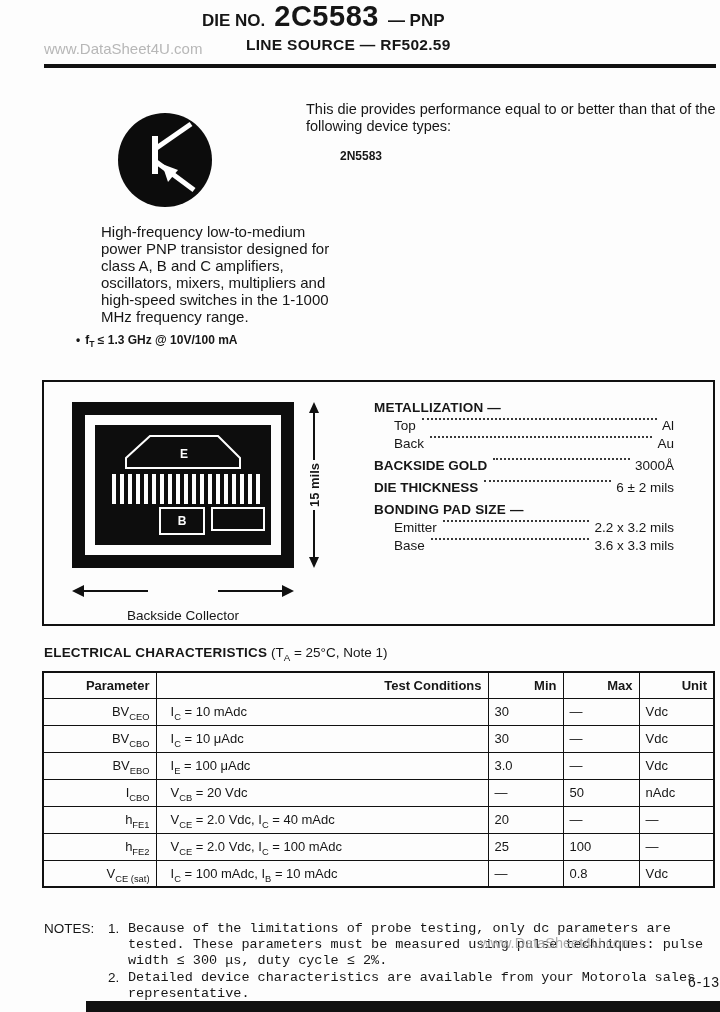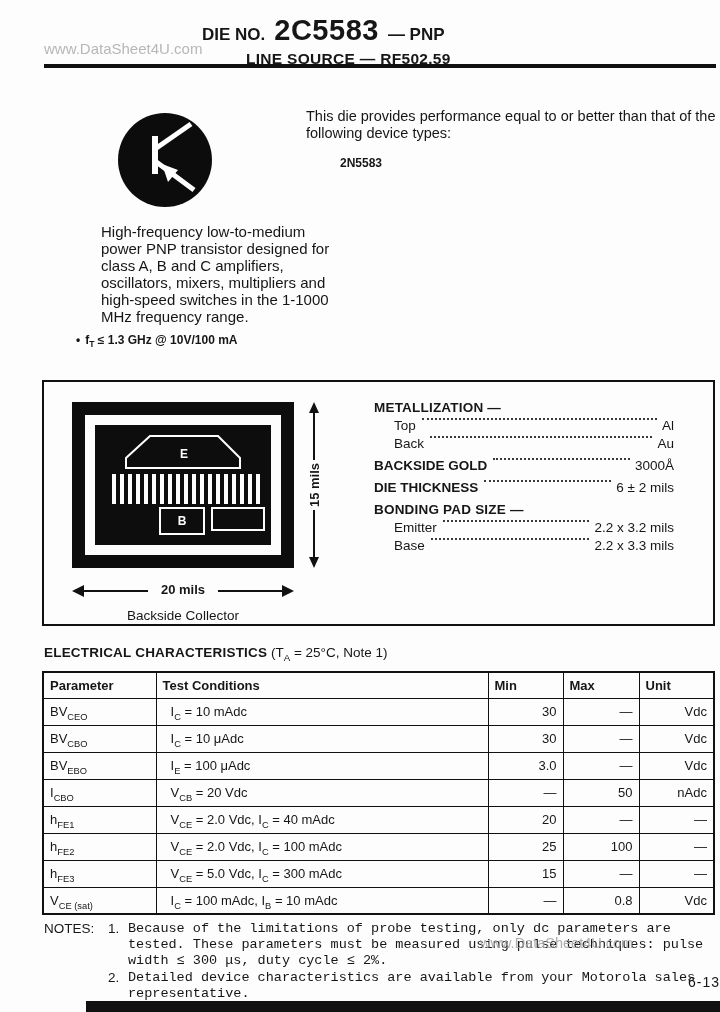--- a/index.html
+++ b/index.html
@@ -16,31 +16,31 @@
     background: #fdfdfd;
     margin: 0 auto;
     overflow: hidden;
   }
   sub { font-size: 72%; line-height: 0; }
 
   .wm { position: absolute; color: #b7b7b7; font-size: 15px; white-space: nowrap; }
   .wm-top { left: 44px; top: 40px; }
   .wm-bottom { left: 480px; top: 935px; color: #a6a6a6; font-size: 14.5px; opacity: .9; }
 
-  .hdr { position: absolute; left: 202px; top: 14px; }
+  .hdr { position: absolute; left: 202px; top: 0; }
   .hdr-line1 { display: flex; align-items: baseline; gap: 9px; font-weight: bold; }
   .h-label { font-size: 17px; }
   .h-number { font-size: 29px; letter-spacing: .5px; }
   .h-suffix { font-size: 17px; }
   .hdr-line2 { font-weight: bold; font-size: 15.5px; margin-top: 3px; letter-spacing: .3px; margin-left: 44px; }
   .hdr-rule { position: absolute; left: 44px; top: 64px; width: 672px; height: 4px; background: #111; }
 
   .logo { position: absolute; left: 117px; top: 112px; width: 96px; height: 96px; }
 
-  .intro { position: absolute; left: 306px; top: 108px; width: 414px; font-size: 14.5px; line-height: 17px; }
+  .intro { position: absolute; left: 306px; top: 101px; width: 414px; font-size: 14.5px; line-height: 17px; }
   .device { font-weight: bold; font-size: 12px; margin-top: 13px; margin-left: 34px; }
 
   .desc { position: absolute; left: 101px; top: 223px; width: 248px; font-size: 15px; line-height: 17px; }
   .bullet { position: absolute; left: 76px; top: 333px; font-size: 12px; font-weight: bold; }
   .bullet .dot { margin-right: 5px; }
 
   .die-box { position: absolute; left: 42px; top: 380px; width: 673px; height: 246px; border: 2px solid #111; }
   .die-fig { position: absolute; left: 28px; top: 20px; width: 260px; height: 226px; }
   .die-svg { position: absolute; left: 0; top: 0; }
   .vdim { position: absolute; left: 230px; top: 0; width: 24px; height: 166px; }
@@ -68,24 +68,24 @@
 
   .elec-title { position: absolute; left: 44px; top: 645px; font-size: 13.5px; }
   .elec-title .t { font-weight: bold; letter-spacing: .2px; }
 
   .dtable {
     position: absolute; left: 42px; top: 671px; width: 673px;
     border-collapse: collapse; table-layout: fixed; font-size: 13px;
     border: 2px solid #111;
   }
   .dtable th, .dtable td { border: 1px solid #111; padding: 0 6px; height: 27px; vertical-align: middle; }
-  .dtable th { height: 26px; font-weight: bold; text-align: left; }
-  .c-param { text-align: left; }
+  .dtable th { height: 26px; font-weight: bold; text-align: right; }
+  .c-param { text-align: right; }
   .c-cond { text-align: left; padding-left: 14px !important; }
-  .c-min, .c-max, .c-unit { text-align: right; }
+  .c-min, .c-max, .c-unit { text-align: left; }
 
   .notes { position: absolute; left: 44px; top: 921px; font-size: 13.5px; line-height: 16px; display: flex; }
   .notes-label { font-weight: normal; flex: 0 0 64px; }
   .note-item { display: flex; margin-bottom: 1px; }
   .note-num { flex: 0 0 20px; }
   .note-text { width: 578px; font-family: Liberation Mono, monospace; }
 
   .page-num { position: absolute; left: 0; right: 0; top: 974px; text-align: right; font-size: 14px; letter-spacing: 1px; }
   .bottom-bar { position: absolute; left: 86px; right: 0; bottom: 0; height: 11px; background: #111; }
 </style>
@@ -156,21 +156,20 @@
         <div class="vdim-label">15 mils</div>
       </div>
 
       <div class="hdim">
         <svg width="222" height="22" viewBox="0 0 222 22">
           <polygon points="0,11 12,5 12,17" fill="#111"></polygon>
           <line x1="10" y1="11" x2="76" y2="11" stroke="#111" stroke-width="2"></line>
           <line x1="146" y1="11" x2="212" y2="11" stroke="#111" stroke-width="2"></line>
           <polygon points="222,11 210,5 210,17" fill="#111"></polygon>
         </svg>
-        <div class="hdim-label">20 mils</div>
       </div>
 
       <div class="fig-caption">Backside Collector</div>
     </div>
 
     <div class="specs">
       <div class="spec-title">METALLIZATION —</div>
       <div class="spec-line indent">
         <span class="spec-label">Top</span>
         <span class="leader"></span>
@@ -193,21 +192,21 @@
       </div>
       <div class="spec-title gap">BONDING PAD SIZE —</div>
       <div class="spec-line indent">
         <span class="spec-label">Emitter</span>
         <span class="leader"></span>
         <span class="spec-value">2.2 x 3.2 mils</span>
       </div>
       <div class="spec-line indent">
         <span class="spec-label">Base</span>
         <span class="leader"></span>
-        <span class="spec-value">2.2 x 3.3 mils</span>
+        <span class="spec-value">3.6 x 3.3 mils</span>
       </div>
     </div>
   </section>
 
   <div class="elec-title">
     <span class="t">ELECTRICAL CHARACTERISTICS</span><span> (T<sub>A</sub> = 25°C, Note 1)</span>
   </div>
 
   <table class="dtable">
     <colgroup>
@@ -263,27 +262,20 @@
         <td class="c-unit">—</td>
       </tr>
       <tr>
         <td class="c-param">h<sub>FE2</sub></td>
         <td class="c-cond">V<sub>CE</sub> = 2.0 Vdc, I<sub>C</sub> = 100 mAdc</td>
         <td class="c-min">25</td>
         <td class="c-max">100</td>
         <td class="c-unit">—</td>
       </tr>
       <tr>
-        <td class="c-param">h<sub>FE3</sub></td>
-        <td class="c-cond">V<sub>CE</sub> = 5.0 Vdc, I<sub>C</sub> = 300 mAdc</td>
-        <td class="c-min">15</td>
-        <td class="c-max">—</td>
-        <td class="c-unit">—</td>
-      </tr>
-      <tr>
         <td class="c-param">V<sub>CE (sat)</sub></td>
         <td class="c-cond">I<sub>C</sub> = 100 mAdc, I<sub>B</sub> = 10 mAdc</td>
         <td class="c-min">—</td>
         <td class="c-max">0.8</td>
         <td class="c-unit">Vdc</td>
       </tr>
     </tbody>
   </table>
 
   <div class="notes">

